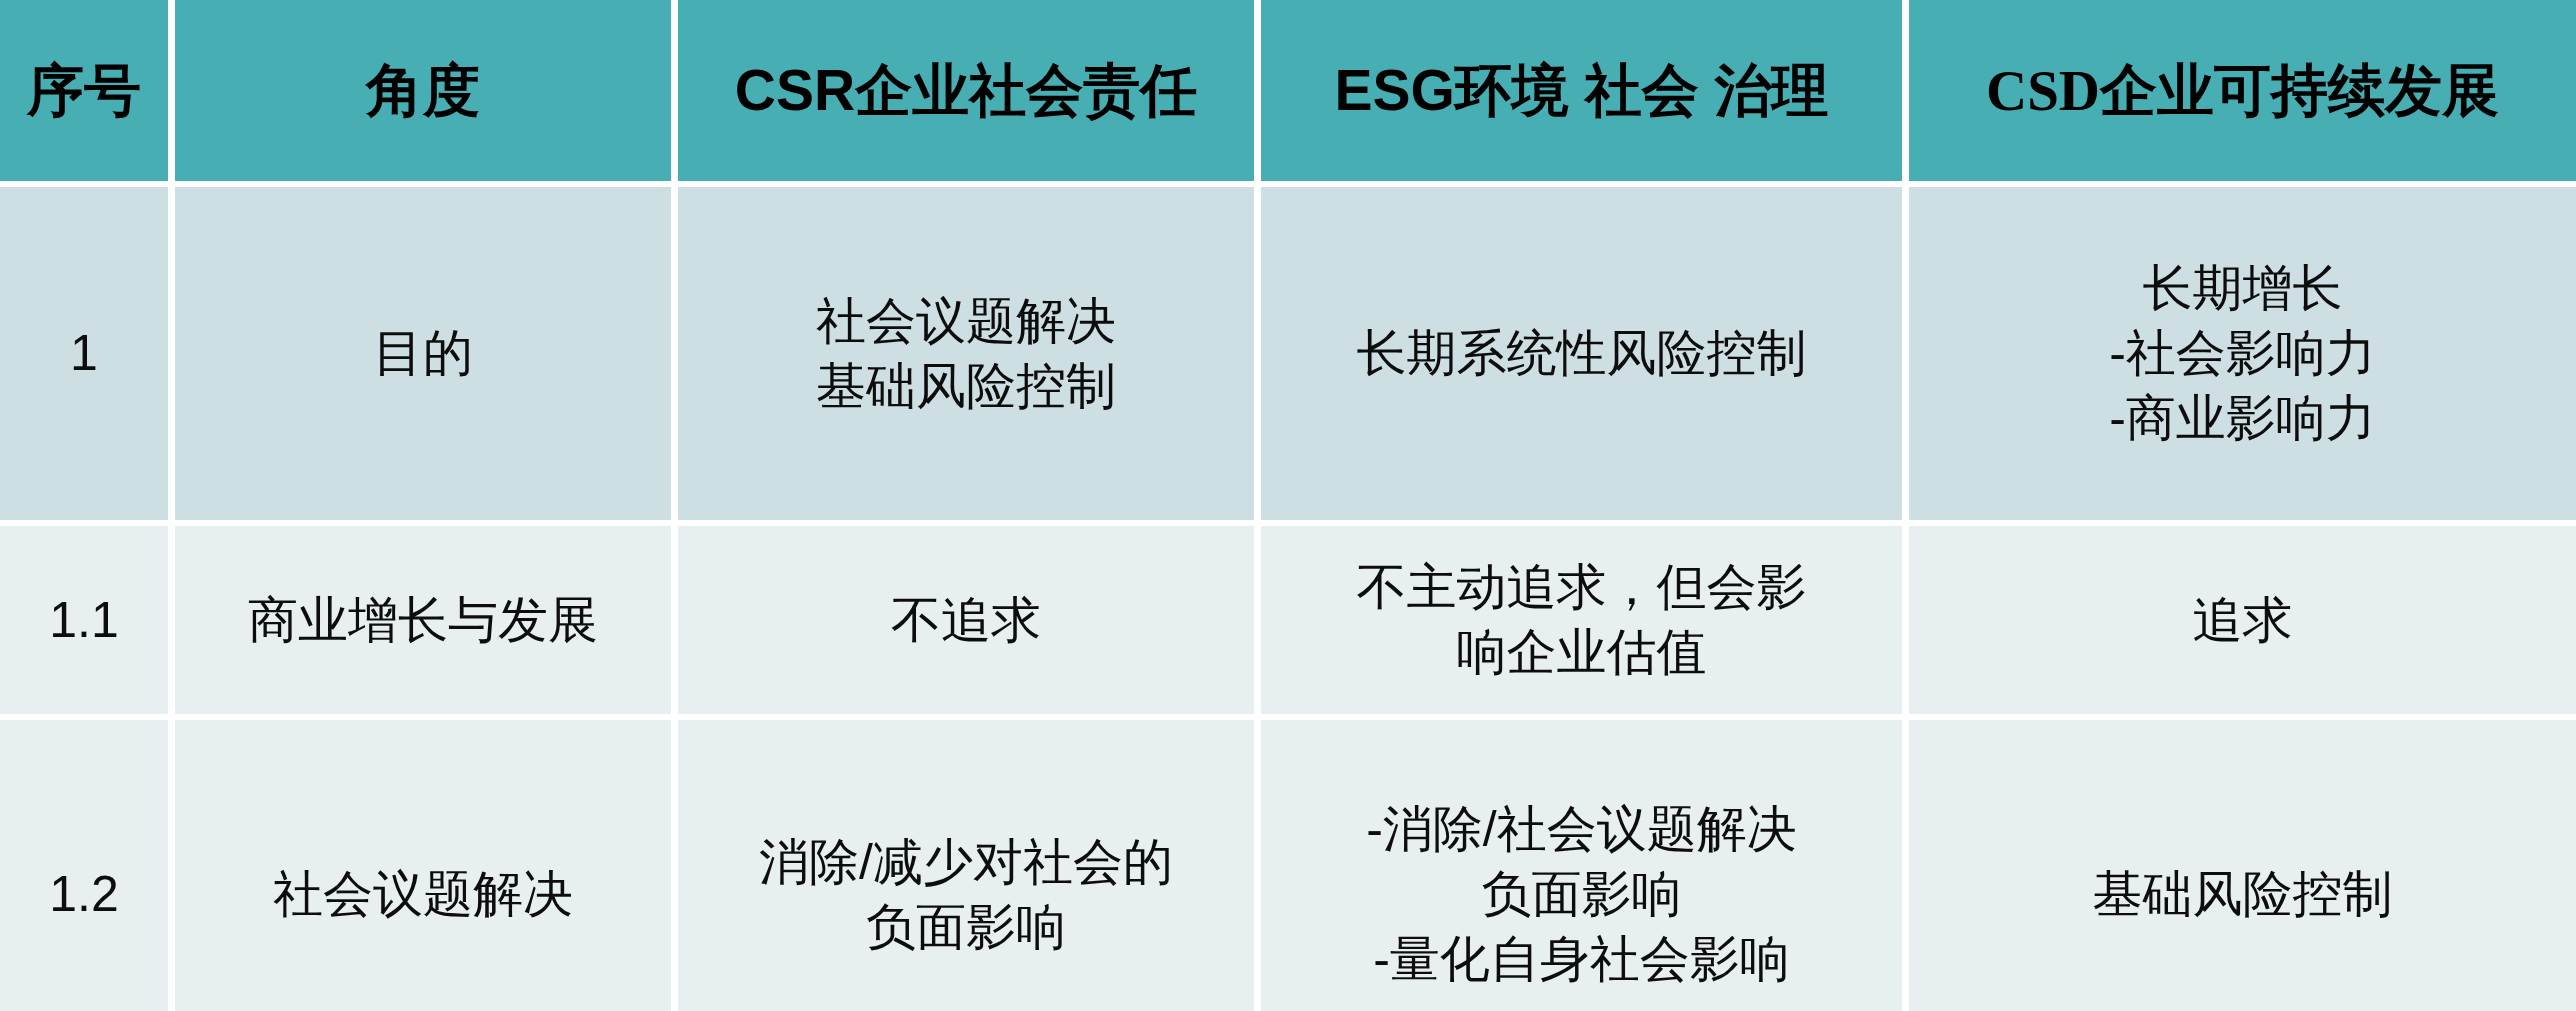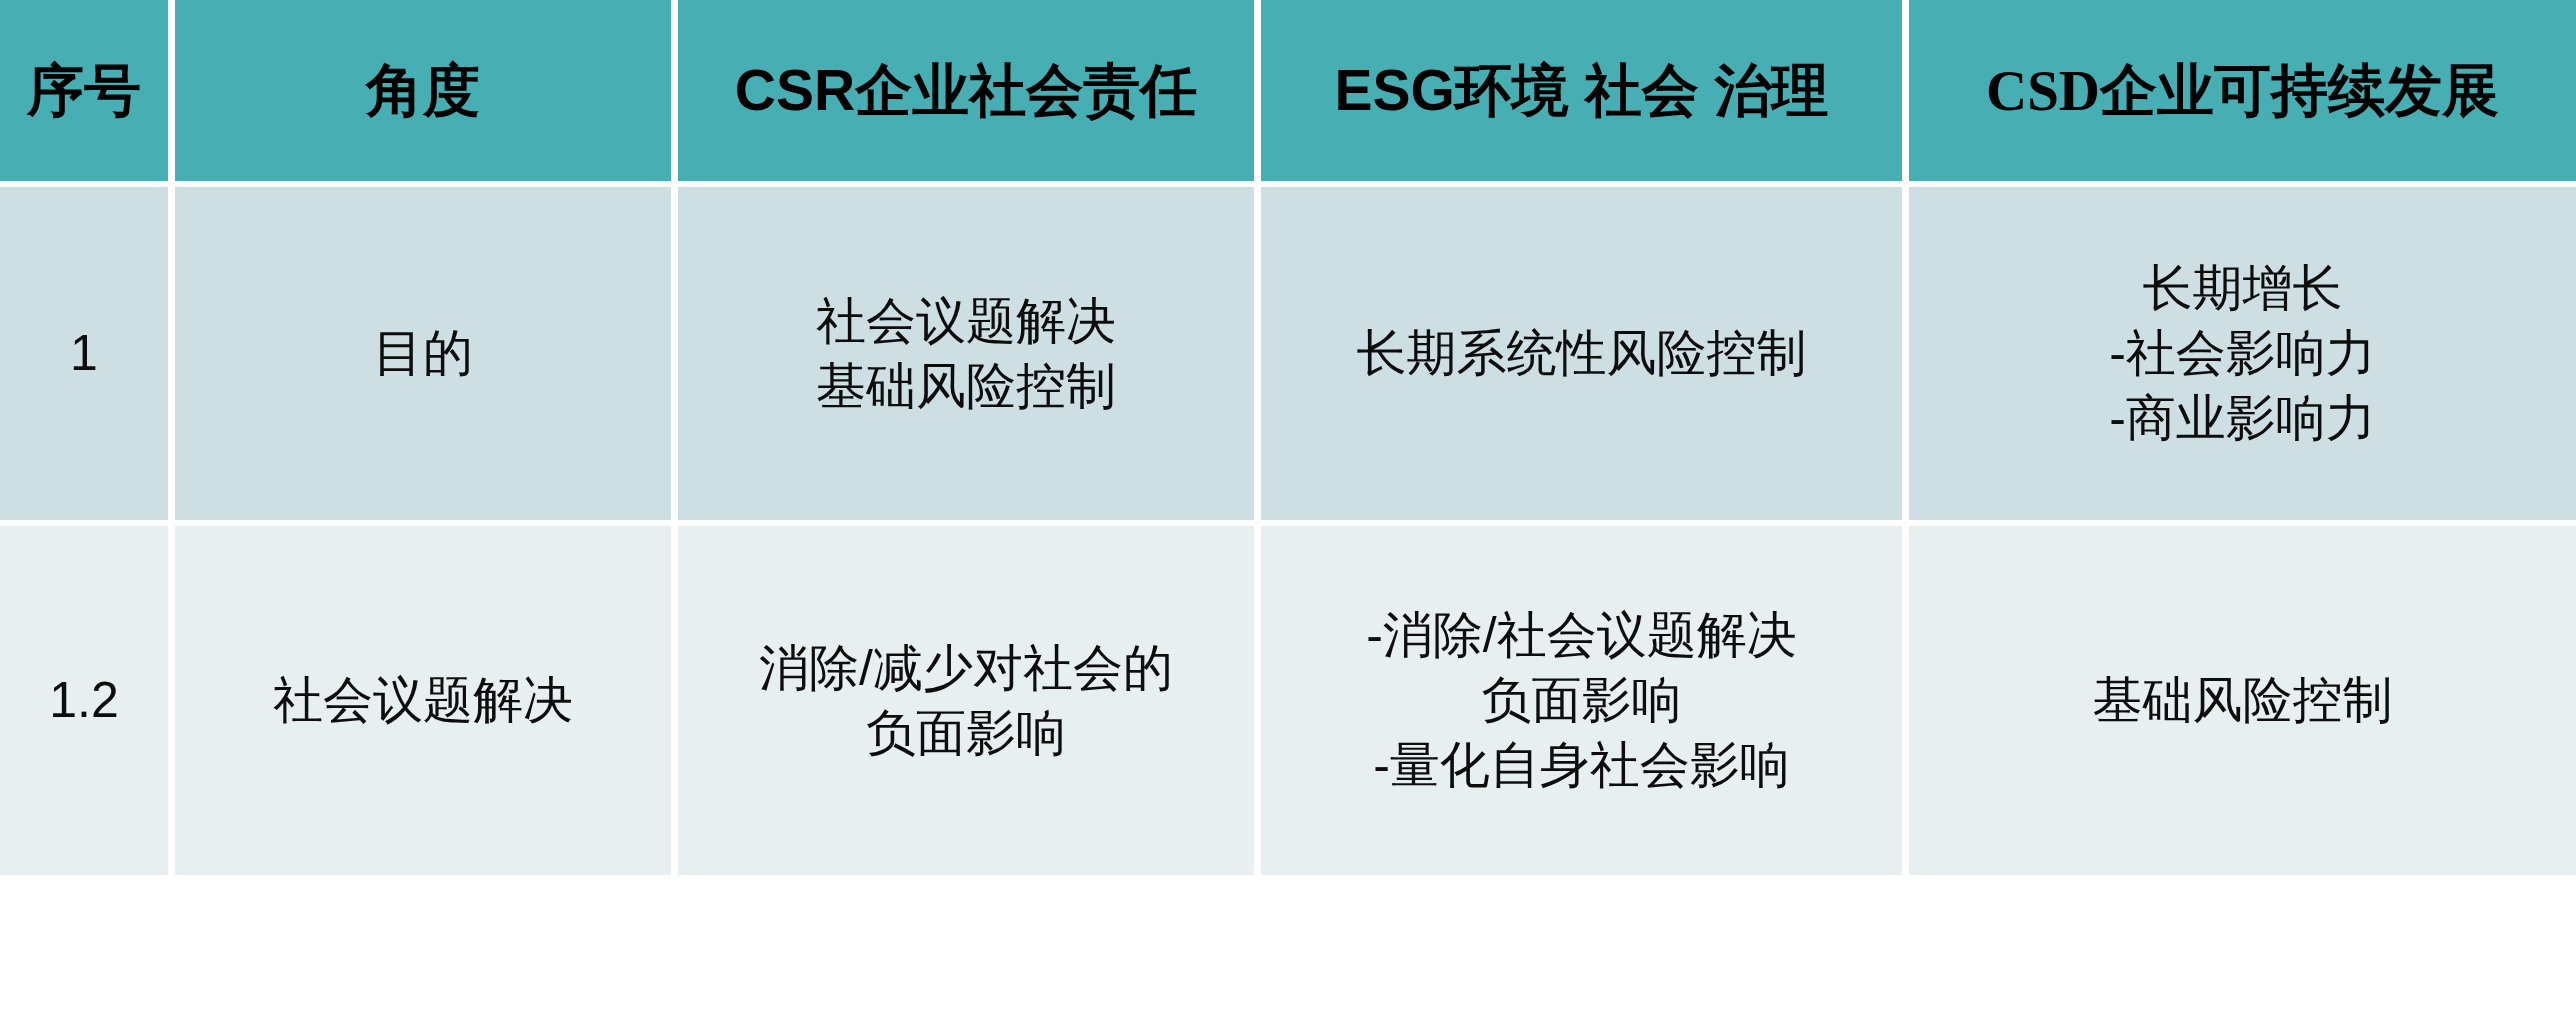--- a/index.html
+++ b/index.html
@@ -119,20 +119,40 @@
         </td>
         <td>
           <span class="cell-lines">
             <span class="ln">长期增长</span>
             <span class="ln">-社会影响力</span>
             <span class="ln">-商业影响力</span>
           </span>
         </td>
       </tr>
 
+      <tr class="row-shade-b r1">
+        <td>1.1</td>
+        <td>商业增长与发展</td>
+        <td>
+          <span class="cell-lines">
+            <span class="ln">不追求</span>
+          </span>
+        </td>
+        <td>
+          <span class="cell-lines">
+            <span class="ln">不主动追求，但会影</span>
+            <span class="ln">响企业估值</span>
+          </span>
+        </td>
+        <td>
+          <span class="cell-lines">
+            <span class="ln">追求</span>
+          </span>
+        </td>
+      </tr>
 
       <tr class="row-shade-b r2">
         <td>1.2</td>
         <td>社会议题解决</td>
         <td>
           <span class="cell-lines">
             <span class="ln">消除/减少对社会的</span>
             <span class="ln">负面影响</span>
           </span>
         </td>

